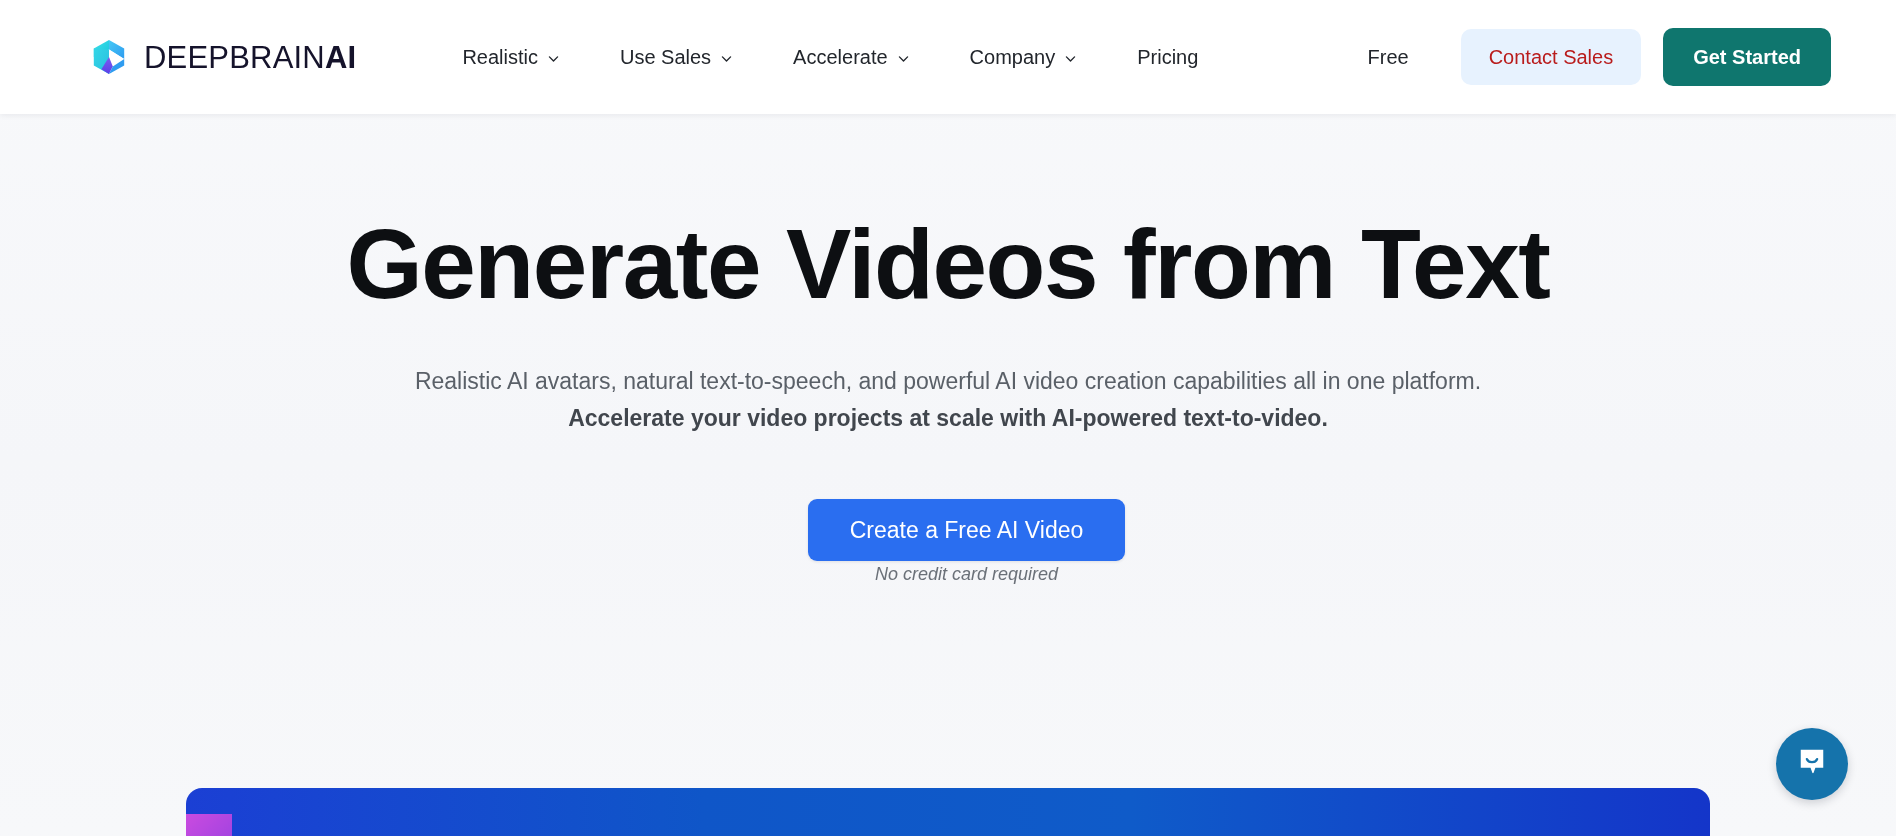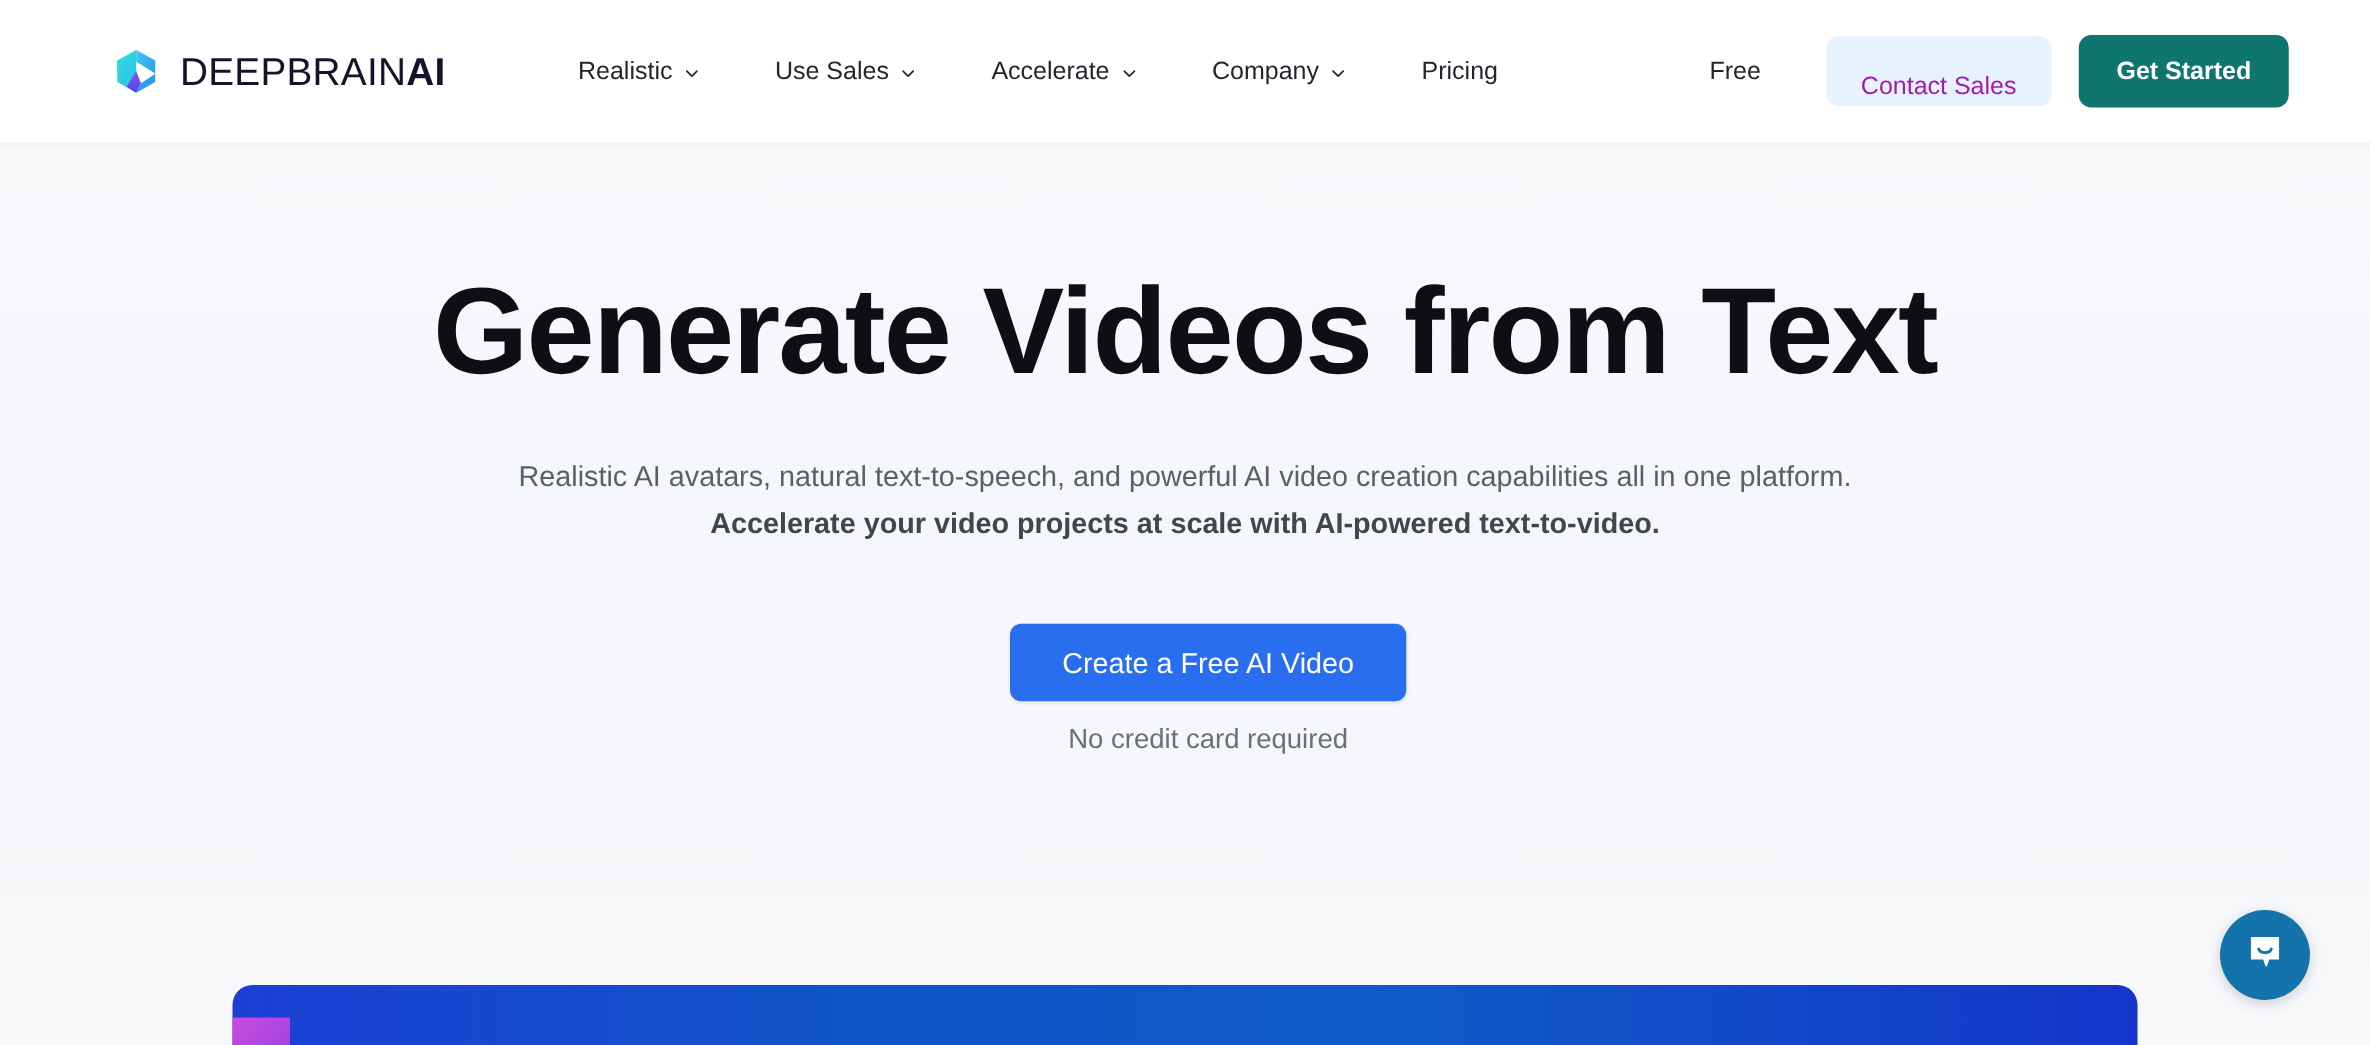--- a/index.html
+++ b/index.html
@@ -102,25 +102,25 @@
     font-size: 20px;
     color: #22262c;
     padding: 10px 24px;
     cursor: pointer;
     white-space: nowrap;
     line-height: 1;
   }
 
   .btn-contact {
     font-size: 20px;
-    color: #a21caf;
+    color: #b91c1c;
     background: #e7f2fe;
     border: none;
     border-radius: 10px;
-    padding: 12px 28px;
+    padding: 0 28px;
     height: 56px;
     line-height: 56px;
     margin-left: 28px;
     cursor: pointer;
     white-space: nowrap;
     font-family: inherit;
   }
 
   .btn-started {
     font-size: 20px;
@@ -185,24 +185,25 @@
     padding: 0 42px;
     height: 62px;
     line-height: 62px;
     cursor: pointer;
     font-family: inherit;
     white-space: nowrap;
     box-shadow: 0 1px 3px rgba(16, 24, 40, 0.10);
   }
 
   .cta-note {
-    margin-top: 19px;
-    font-size: 22px;
+    margin-top: 4px;
+    font-size: 18px;
     color: #6a7078;
     line-height: 1;
+    font-style: italic;
   }
 
   
   .banner {
     position: absolute;
     left: 186px;
     top: 788px;
     width: 1524px;
     height: 150px;
     border-radius: 16px;

